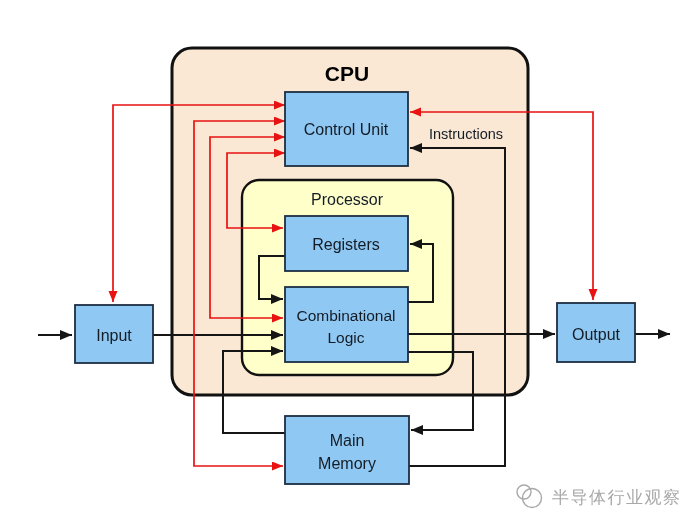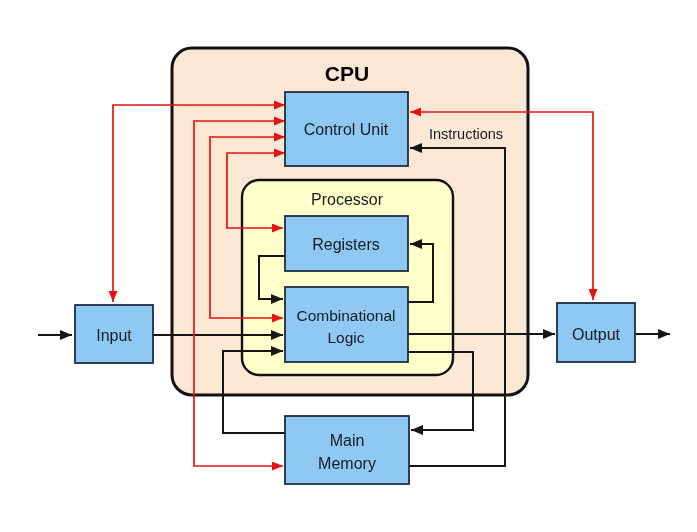--- a/index.html
+++ b/index.html
@@ -102,13 +102,20 @@
     <text class="lbl" x="346" y="250">Registers</text>
     <text class="lbl lbl-small" x="346" y="321">Combinational</text>
     <text class="lbl lbl-small" x="346" y="343">Logic</text>
     <text class="lbl" x="114" y="341">Input</text>
     <text class="lbl" x="596" y="340">Output</text>
     <text class="lbl" x="347" y="446">Main</text>
     <text class="lbl" x="347" y="469">Memory</text>
     <text class="lbl lbl-note" x="466" y="139">Instructions</text>
   </svg>
 
+  <div class="watermark">
+    <svg class="wm-icon" width="33" height="32" viewBox="0 0 33 32">
+      <circle cx="12" cy="11" r="7"></circle>
+      <circle cx="20" cy="17" r="9.5"></circle>
+    </svg>
+    <span class="wm-text">半导体行业观察</span>
+  </div>
 </div>
 
 </body></html>

